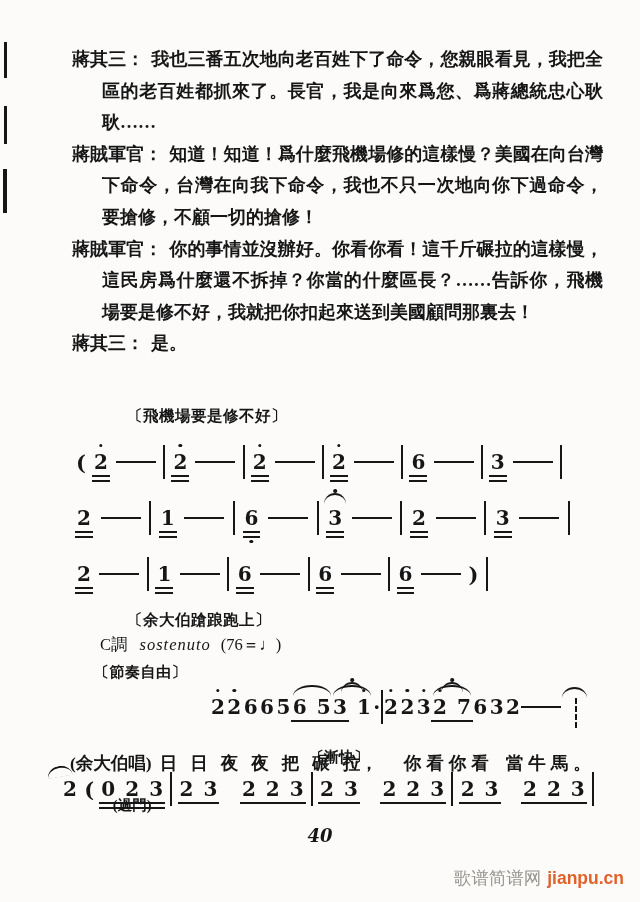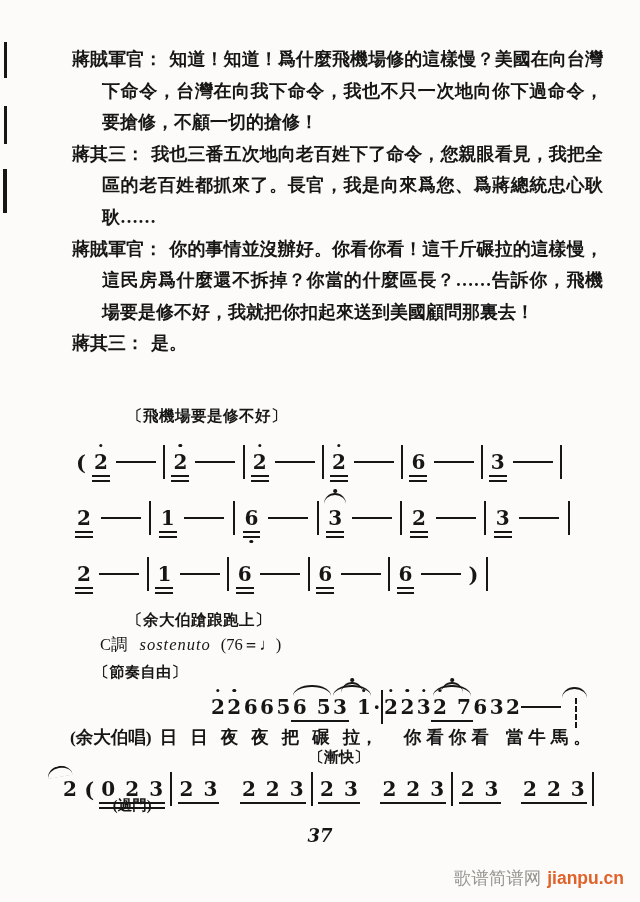--- a/index.html
+++ b/index.html
@@ -39,21 +39,21 @@
   .tie-end{position:relative;width:26px;height:46px;}
   .tie-end .arc{top:3px;left:0;right:1px;}
   .tie-end .dbar{position:absolute;left:13px;top:14px;height:30px;border-left:2px dashed #161616;}
   .augdot{font-weight:700;font-size:20px;line-height:1;margin-left:1px;font-family:"DejaVu Serif",serif;}
   .spacer{display:inline-block;height:1px;}
   .lbl-below{position:absolute;top:17px;left:50%;transform:translateX(-50%);
        font-size:14.5px;font-weight:700;white-space:nowrap;}
   .lbl-above{position:absolute;top:-31px;left:50%;transform:translateX(-50%);
        font-size:15px;font-weight:700;white-space:nowrap;}
   
-  .lyrics{position:absolute;left:70px;top:717px;display:flex;align-items:baseline;
+  .lyrics{position:absolute;left:70px;top:743px;display:flex;align-items:baseline;
           font-size:17.5px;font-weight:600;white-space:nowrap;}
   .lyr-0{margin-right:8px;}
   .lyr-1{letter-spacing:13px;margin-top:8px;}
   .lyr-2{margin-left:0px;}
   .lyr-3{margin-left:26px;letter-spacing:5px;font-weight:800;}
   .lyr-4{margin-left:12px;letter-spacing:5px;}
   
   .pagenum{position:absolute;left:0;right:0;top:825px;text-align:center;font-size:18px;
            font-weight:700;font-style:italic;font-family:"DejaVu Serif",serif;}
   .watermark{position:absolute;right:16px;top:866px;font-size:17.5px;white-space:nowrap;
@@ -64,22 +64,22 @@
 </head>
 <body>
 
 <div class="page">
 
   <div class="edge-mark" style="left:4px;top:42px;width:3px;height:36px"></div>
   <div class="edge-mark" style="left:4px;top:106px;width:3px;height:38px"></div>
   <div class="edge-mark" style="left:3px;top:169px;width:4px;height:44px"></div>
 
   <div class="dialogue" id="dialogue">
+      <p class="para"><span class="spk">蔣其三：</span><span>我也三番五次地向老百姓下了命令，您親眼看見，我把全區的老百姓都抓來了。長官，我是向來爲您、爲蔣總統忠心耿耿……</span></p>
       <p class="para"><span class="spk">蔣賊軍官：</span><span>知道！知道！爲什麼飛機場修的這樣慢？美國在向台灣下命令，台灣在向我下命令，我也不只一次地向你下過命令，要搶修，不顧一切的搶修！</span></p>
-      <p class="para"><span class="spk">蔣其三：</span><span>我也三番五次地向老百姓下了命令，您親眼看見，我把全區的老百姓都抓來了。長官，我是向來爲您、爲蔣總統忠心耿耿……</span></p>
       <p class="para"><span class="spk">蔣賊軍官：</span><span>你的事情並沒辦好。你看你看！這千斤碾拉的這樣慢，這民房爲什麼還不拆掉？你當的什麼區長？……告訴你，飛機場要是修不好，我就把你扣起來送到美國顧問那裏去！</span></p>
       <p class="para"><span class="spk">蔣其三：</span><span>是。</span></p>
     </div>
 
   <div class="sd" style="left:127px;top:406px">〔飛機場要是修不好〕</div>
 
   <div class="music-row" id="row-a" style="left:76px;top:439px;width:486px">
       <span class="paren">(</span>
       <span class="note"><span>2</span><i class="d-hi"></i><i class="nul" style="bottom: -5px;"></i><i class="nul" style="bottom: -9.6px;"></i></span>
       <span class="dash"></span>
@@ -251,18 +251,18 @@
       <span class="spacer" style="width: 10px;"></span>
       <span class="grp" style="gap: 8px;">
         <span class="note"><span>2</span></span>
         <span class="note"><span>2</span></span>
         <span class="note"><span>3</span></span>
         <i class="gul" style="bottom: -5px;"></i>
       </span>
       <span class="bar"></span>
     </div>
 
-  <div class="pagenum">37</div>
+  <div class="pagenum">40</div>
 
   <div class="watermark">
     <span class="wm-site">歌谱简谱网</span><span class="wm-url">jianpu.cn</span>
   </div>
 </div>
 
 </body></html>

